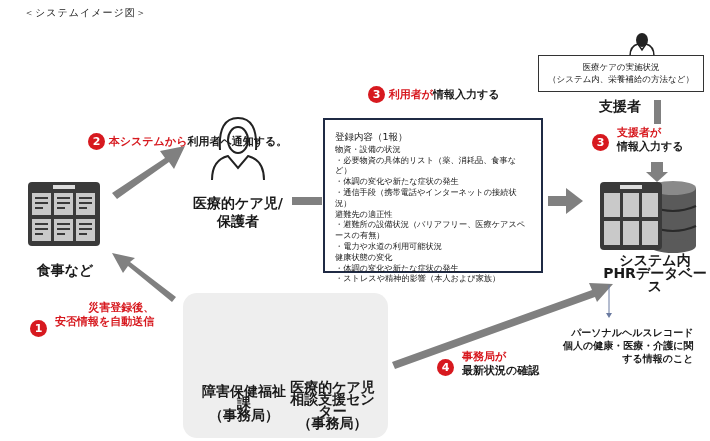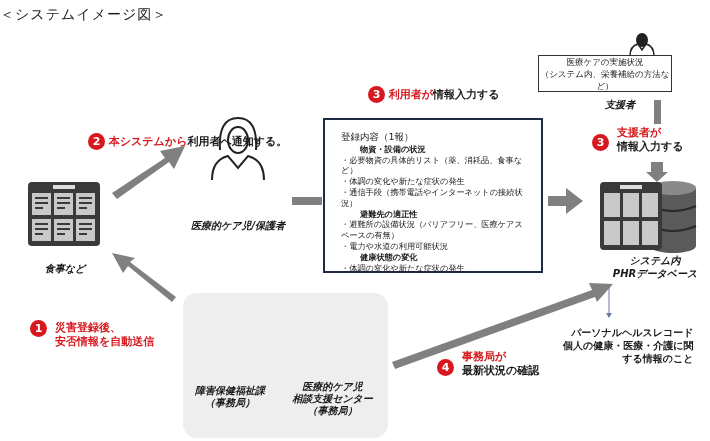--- a/index.html
+++ b/index.html
@@ -1,32 +1,32 @@
 <!DOCTYPE html>
 <html><head>
 <meta charset="utf-8">
 <style>
   html, body { margin:0; padding:0; background:#ffffff; }
   body { width:710px; height:441px; position:relative; overflow:hidden;
          font-family:"DejaVu Sans", "Liberation Sans", sans-serif; color:#1a1a1a; }
   .abs { position:absolute; }
-  .title { left:0; top:6px; font-size:14px; letter-spacing:1px; }
+  .title { left:24px; top:6px; font-size:10px; letter-spacing:1px; }
   .red { color:#d7191f; }
   .badge { display:inline-block; width:17px; height:17px; border-radius:50%;
            background:#d7191f; color:#fff; font-weight:bold; font-size:11px;
            text-align:center; line-height:17px; vertical-align:middle; }
-  .lbl { font-size:10px; font-weight:bold; text-align:center;font-style:italic; }
+  .lbl { font-size:14px; font-weight:bold; text-align:center; }
   .step { font-size:11px; font-weight:bold; line-height:14px; }
   .infobox { left:323px; top:118px; width:220px; height:155px;
-             border:2px solid #1f2a44; background:#fff; padding:6px 16px; box-sizing:border-box;
+             border:2px solid #1f2a44; background:#fff; padding:6px 10px; box-sizing:border-box;
              font-size:8.2px; line-height:10.8px; }
   .infobox .hd { font-size:9.5px; margin:6px 0 1px 0; }
-  .infobox .sec { font-weight:bold;margin-left:19px; }
-  .carebox { left:538px; top:55px; width:134px; height:37px; border:1px solid #333;
-             background:#fff; font-size:8.5px; text-align:center; line-height:12px; box-sizing:border-box; }
+  .infobox .sec { font-weight:normal; }
+  .carebox { left:538px; top:55px; width:166px; height:37px; border:1px solid #333;
+             background:#fff; font-size:8.5px; text-align:center; line-height:12px; padding-top:5px; box-sizing:border-box; }
   .staffpanel { left:183px; top:293px; width:205px; height:145px; background:#eeeeee; border-radius:14px; }
   .phrdesc { left:563px; top:326px; font-size:10px; font-weight:bold; line-height:13px;text-align:right; }
   svg { position:absolute; }
 </style>
 </head>
 <body>
 
 <div class="abs title">＜システムイメージ図＞</div>
 
 <svg width="710" height="441">
@@ -134,38 +134,39 @@
   </g>
 </svg>
 
 <div class="abs lbl" style="left:30px; top:262px; width:70px;">食事など</div>
 
 <div class="abs step" style="left:88px; top:93px;margin-top:40px;">
   <span class="badge">2</span>
   <span class="red">本システムから</span><span>利用者へ通知する。</span>
 </div>
 
-<div class="abs lbl" style="left:188px; top:195px; width:100px;margin-top:24px;">医療的ケア児/保護者</div>
+<div class="abs lbl" style="left:188px; top:195px; width:100px;">医療的ケア児/保護者</div>
 
 <div class="abs step" style="left:368px; top:86px;">
   <span class="badge">3</span>
   <span class="red">利用者が</span><span>情報入力する</span>
 </div>
 
 <div class="abs infobox">
   <div class="hd">登録内容（1報）</div>
   <div class="sec">物資・設備の状況</div>
   <div>・必要物資の具体的リスト（薬、消耗品、食事など）</div>
   <div>・体調の変化や新たな症状の発生</div>
   <div>・通信手段（携帯電話やインターネットの接続状況）</div>
   <div class="sec">避難先の適正性</div>
   <div>・避難所の設備状況（バリアフリー、医療ケアスペースの有無）</div>
   <div>・電力や水道の利用可能状況</div>
   <div class="sec">健康状態の変化</div>
   <div>・体調の変化や新たな症状の発生</div>
+  <div>・ストレスや精神的影響（本人および家族）</div>
 </div>
 
 <div class="abs carebox">
   <div>医療ケアの実施状況</div>
   <div>（システム内、栄養補給の方法など）</div>
 </div>
 <div class="abs lbl" style="left:595px; top:98px; width:50px;">支援者</div>
 
 <div class="abs" style="left:592px; top:132px;">
   <span class="badge">3</span>
@@ -182,27 +183,27 @@
 
 <div class="abs phrdesc">
   <div>パーソナルヘルスレコード</div>
   <div>個人の健康・医療・介護に関</div>
   <div>する情報のこと</div>
 </div>
 
 <div class="abs" style="left:30px; top:318px;">
   <span class="badge">1</span>
 </div>
-<div class="abs step red" style="left:55px; top:321px;">
+<div class="abs step red" style="left:55px; top:301px;text-align:right;">
   <div>災害登録後、</div>
   <div>安否情報を自動送信</div>
 </div>
 
 <div class="abs staffpanel"></div>
-<div class="abs lbl" style="left:186px; top:385px; width:88px; line-height:12px;">
+<div class="abs lbl" style="left:200px; top:385px; width:88px; line-height:12px;">
   <div>障害保健福祉課</div>
   <div>（事務局）</div>
 </div>
 <div class="abs lbl" style="left:285px; top:381px; width:95px; line-height:12px;text-align:center;">
   <div>医療的ケア児</div>
   <div>相談支援センター</div>
   <div>（事務局）</div>
 </div>
 
 <div class="abs" style="left:437px; top:357px;">

